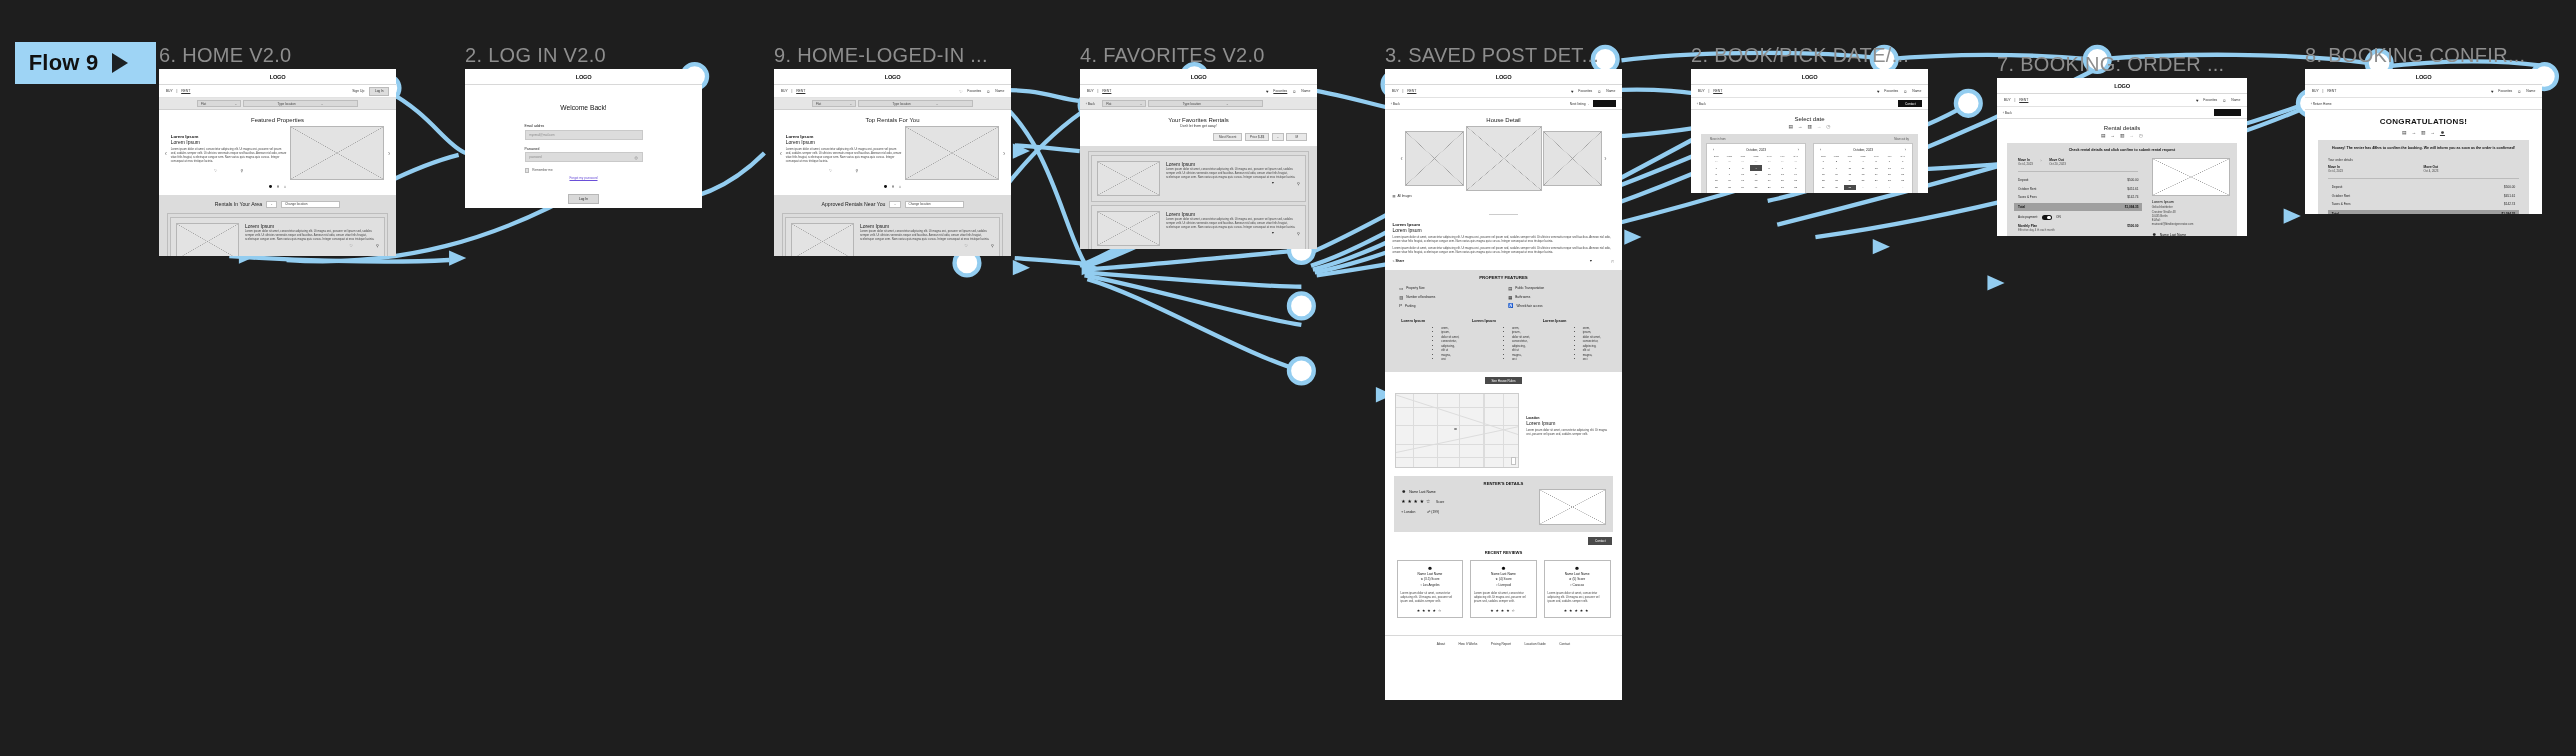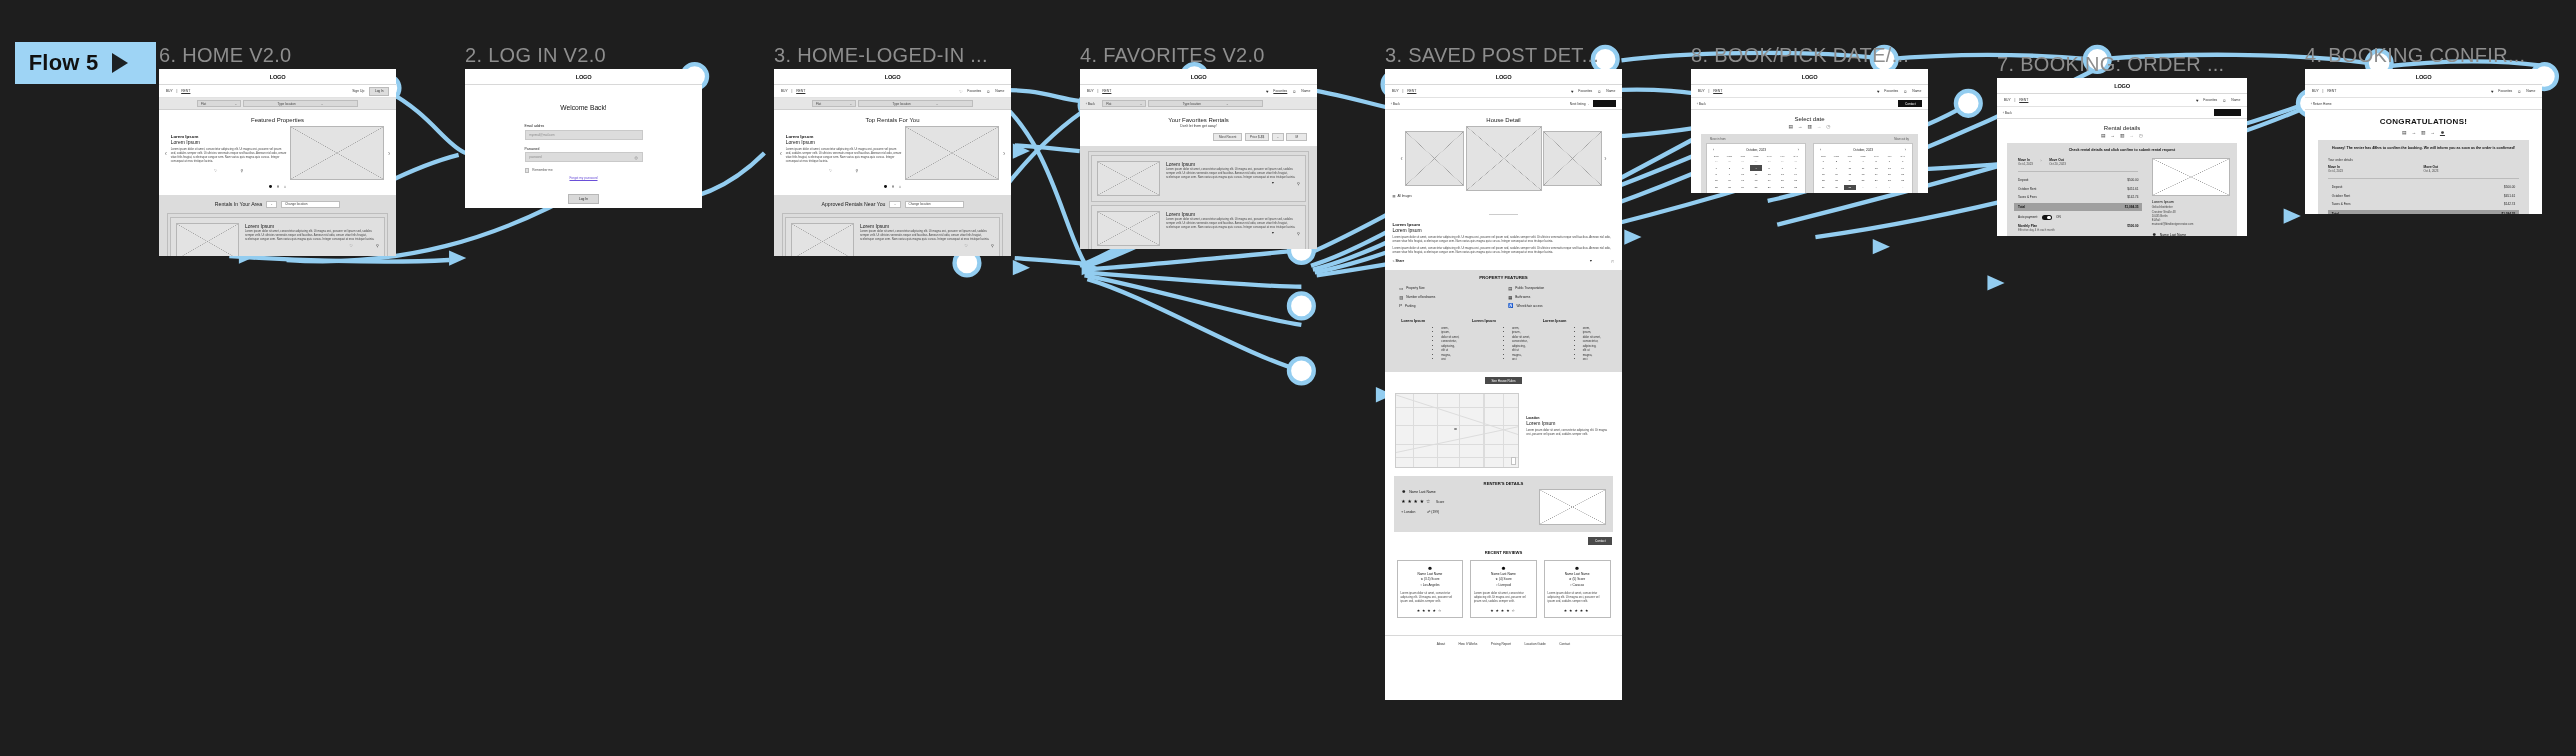--- a/index.html
+++ b/index.html
@@ -239,21 +239,21 @@
       <polygon class="arrowhead" points="1440,405 1458,413 1440,421"></polygon>
       <polygon class="arrowhead" points="1700,240 1718,248 1700,256"></polygon>
       <polygon class="arrowhead" points="1960,250 1978,258 1960,266"></polygon>
       <polygon class="arrowhead" points="2080,288 2098,296 2080,304"></polygon>
       <polygon class="arrowhead" points="2390,218 2408,226 2390,234"></polygon>
       <polygon class="arrowhead" points="520,152 538,160 520,168"></polygon>
     </g>
   </svg>
 
   <div class="flow-badge">
-    <span class="label">Flow 5</span>
+    <span class="label">Flow 9</span>
     <span class="tri"></span>
   </div>
 
   <div class="frame" style="left:159px; top:69px; width:237px; height:187px;">
     <div class="frame-title">6. HOME V2.0</div>
     <div class="phone">
       <div class="nav">
         <span class="logo">LOGO</span>
       </div>
       <div class="subnav">
@@ -349,21 +349,21 @@
           <div style="text-align:center;font-size:3.1px;color:#6a4fd8;margin-top:3.8px;text-decoration:underline;">Forgot my password</div>
           <div style="text-align:center;margin-top:5.7px;">
             <span style="background:#d9d9d9;border:1px solid #b7b7b7;font-size:3.2px;padding:1.9px 9.6px;display:inline-block;color:#222;">Log In</span>
           </div>
         </div>
       </div>
     </div>
   </div>
 
   <div class="frame" style="left:774px; top:69px; width:237px; height:187px;">
-    <div class="frame-title">3. HOME-LOGED-IN ...</div>
+    <div class="frame-title">9. HOME-LOGED-IN ...</div>
     <div class="phone">
       <div class="nav">
         <span class="logo">LOGO</span>
       </div>
       <div class="subnav">
         <span>BUY</span>
         <span>|</span>
         <span class="u">RENT</span>
         <span class="right">
           <span style="font-size:3.8px;">♡</span>
@@ -712,21 +712,21 @@
         <span>About</span>
         <span>How It Works</span>
         <span>Pricing Report</span>
         <span>Location Guide</span>
         <span>Contact</span>
       </div>
     </div>
   </div>
 
   <div class="frame" style="left:1691px; top:69px; width:237px; height:124px;">
-    <div class="frame-title">8. BOOK/PICK DATE/...</div>
+    <div class="frame-title">2. BOOK/PICK DATE/...</div>
     <div class="phone">
       <div class="nav">
         <span class="logo">LOGO</span>
       </div>
       <div class="subnav">
         <span>BUY</span>
         <span>|</span>
         <span class="u">RENT</span>
         <span class="right">
           <span style="font-size:4.3px;">♥</span>
@@ -964,21 +964,21 @@
             </div>
 
           </div>
         </div>
       </div>
 
     </div>
   </div>
 
   <div class="frame" style="left:2305px; top:69px; width:237px; height:145px;">
-    <div class="frame-title">4. BOOKING CONFIR...</div>
+    <div class="frame-title">8. BOOKING CONFIR...</div>
     <div class="phone">
       <div class="nav">
         <span class="logo">LOGO</span>
       </div>
       <div class="subnav">
         <span>BUY</span>
         <span>|</span>
         <span>RENT</span>
         <span class="right">
           <span style="font-size:4.3px;">♥</span>

